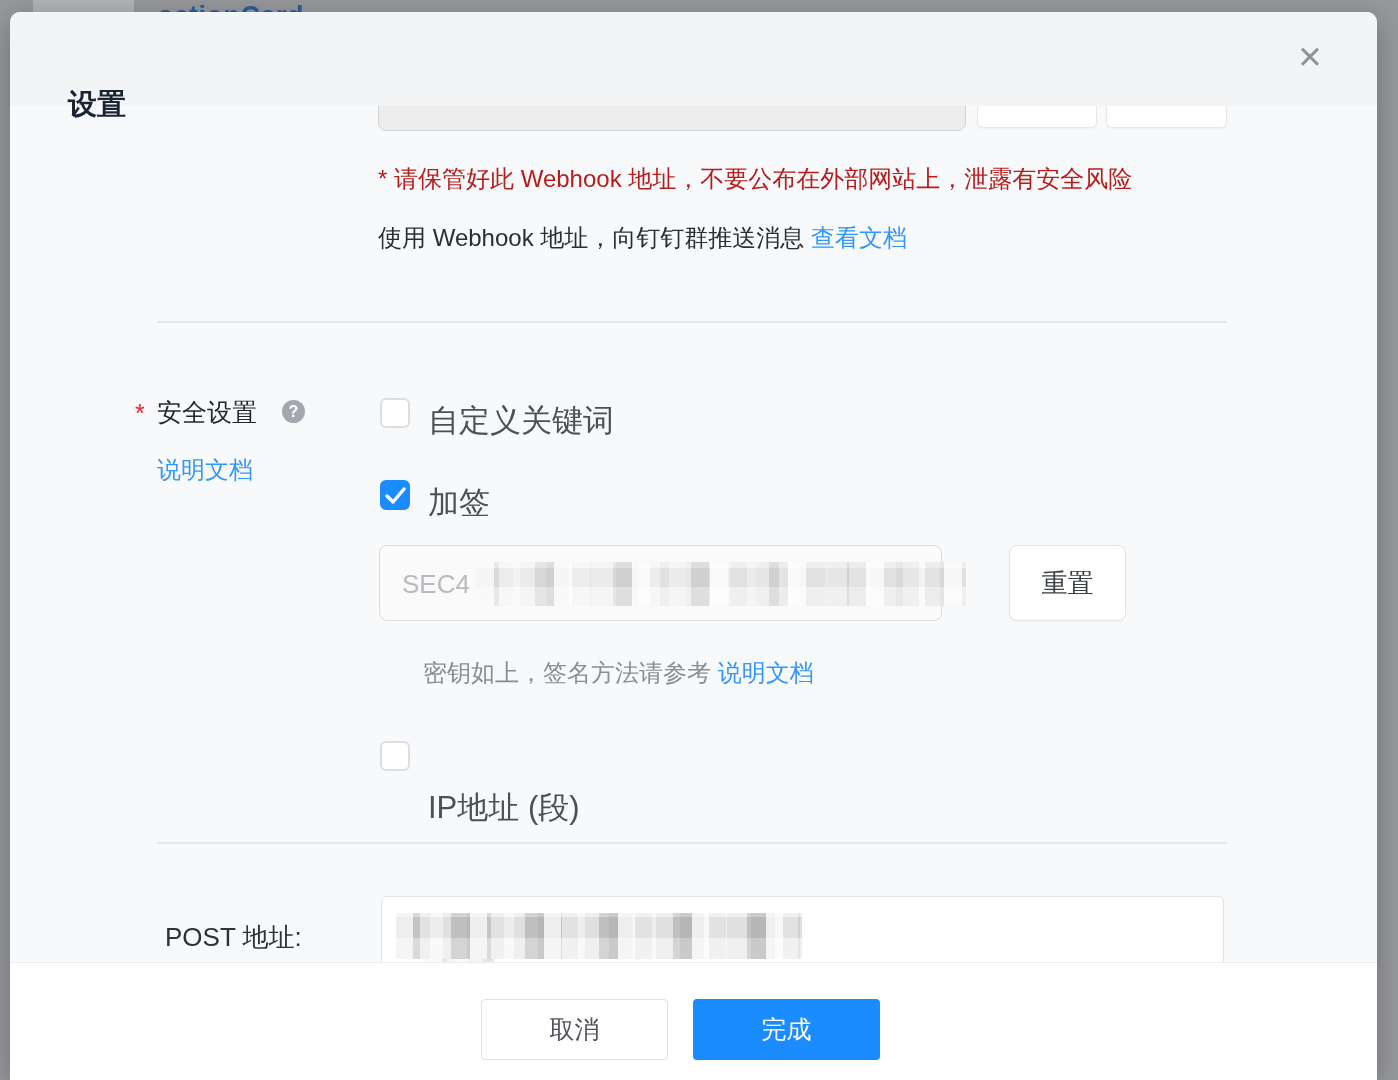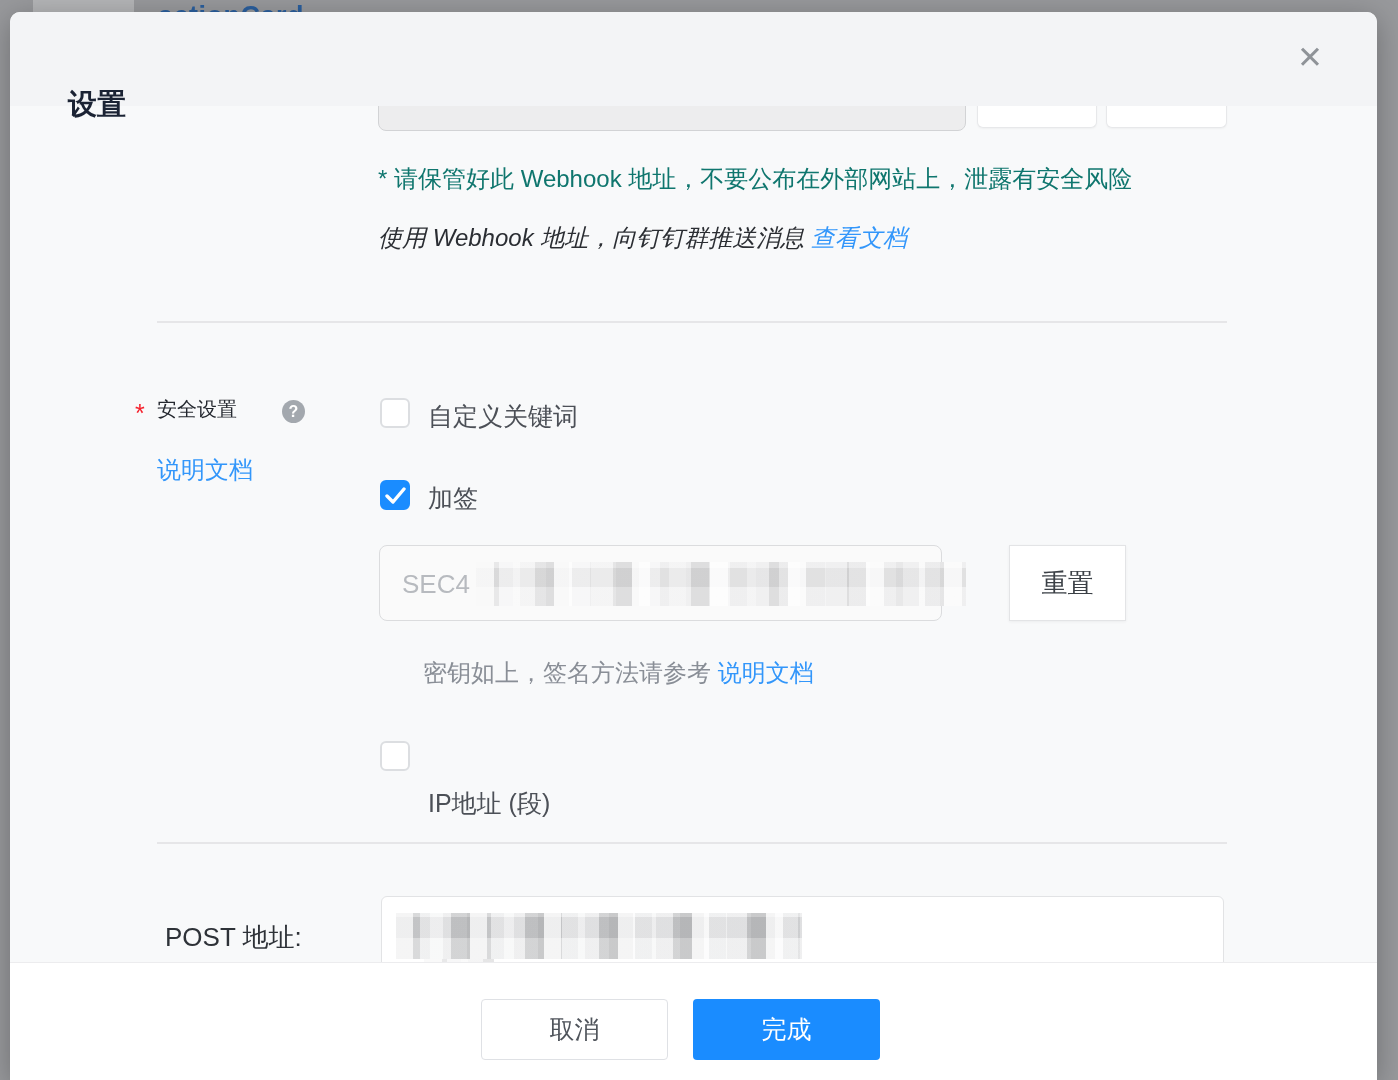--- a/index.html
+++ b/index.html
@@ -36,65 +36,65 @@
   }
   
   .partial-input {
     position:absolute; left:368px; top:-6px; width:588px; height:31px;
     background:#ededee; border:1px solid #d2d3d5; border-radius:0 0 8px 8px;
   }
   .partial-btn { position:absolute; top:-6px; height:28px; background:#ffffff; border:1px solid #e7e8ea; border-top:none; border-radius:0 0 6px 6px; box-shadow:0 1px 2px rgba(0,0,0,0.04); }
   .partial-btn.b1 { left:967px; width:120px; }
   .partial-btn.b2 { left:1096px; width:121px; }
 
-  .warning-text { position:absolute; left:368px; top:58px; font-size:24px; color:#0f766e; line-height:30px; }
-  .usage-text { position:absolute; left:368px; top:117px; font-size:24px; color:#2b2e33; line-height:30px;font-style:italic; }
+  .warning-text { position:absolute; left:368px; top:58px; font-size:24px; color:#b91c1c; line-height:30px; }
+  .usage-text { position:absolute; left:368px; top:117px; font-size:24px; color:#2b2e33; line-height:30px; }
   .link { color:#3296fa; cursor:pointer; text-decoration:none; }
 
   .divider { position:absolute; left:147px; width:1070px; height:2px; background:#e6e6e8; }
   .divider1 { top:215px; }
   .divider2 { top:736px; }
 
   .required-mark { position:absolute; left:125px; top:293px; font-size:25px; color:#f5222d; }
-  .security-label { position:absolute; left:147px; top:290px; font-size:20px; color:#23272e; }
+  .security-label { position:absolute; left:147px; top:290px; font-size:25px; color:#23272e; }
   .help-icon {
     position:absolute; left:272px; top:294px; width:23px; height:23px; border-radius:50%;
     background:#a3a8ae; color:#ffffff; font-size:16px; font-weight:700; text-align:center; line-height:23px;
     cursor:pointer;
   }
   .security-doc-link { position:absolute; left:147px; top:348px; font-size:24px; }
 
   .checkbox {
     position:absolute; left:370px; width:30px; height:30px; background:#ffffff;
     border:2px solid #dcdee1; border-radius:6px; cursor:pointer;
   }
   .checkbox svg { display:none; position:absolute; left:3px; top:4px; }
   .checkbox.checked { background:#1a8cff; border-color:#1a8cff; }
   .checkbox.checked svg { display:block; }
-  .cb-label { position:absolute; left:418px; font-size:25px; color:#4c5057; cursor:pointer; }
+  .cb-label { position:absolute; left:418px; font-size:31px; color:#4c5057; cursor:pointer; }
   .cb1 { top:292px; } .cb1-label { top:294px; }
   .cb2 { top:374px; } .cb2-label { top:376px; }
   .cb3 { top:635px; } .cb3-label { top:637px;margin-top:44px; }
 
   .secret-input {
     position:absolute; left:369px; top:439px; width:563px; height:76px;
     background:#fafafa; border:1px solid #dbdcde; border-radius:8px;
   }
   .secret-prefix { position:absolute; left:22px; top:23px; font-size:26px; color:#b7babf; }
   .pixels {
     background-color:#ededee;
     background-image:
       repeating-linear-gradient(90deg, rgba(255,255,255,0.75) 0 18px, rgba(0,0,0,0) 18px 37px, rgba(255,255,255,0.35) 37px 59px, rgba(0,0,0,0.045) 59px 78px),
       repeating-linear-gradient(90deg, rgba(0,0,0,0.05) 0 23px, rgba(255,255,255,0.3) 23px 44px, rgba(0,0,0,0.02) 44px 70px),
       repeating-linear-gradient(0deg, rgba(255,255,255,0.4) 0 19px, rgba(0,0,0,0.035) 19px 38px);
   }
   .secret-pixels { position:absolute; left:96px; top:16px; width:490px; height:44px; }
   .reset-btn {
     position:absolute; left:999px; top:439px; width:117px; height:76px;
-    background:#ffffff; border:1px solid #e3e4e6; border-radius:0;
+    background:#ffffff; border:1px solid #e3e4e6; border-radius:8px;
     font-size:26px; color:#3b4046; text-align:center; line-height:74px;
     box-shadow:0 1px 3px rgba(0,0,0,0.05); cursor:pointer;
   }
   .secret-hint { position:absolute; left:369px; top:552px; font-size:24px; color:#898e96; line-height:30px;margin-left:44px; }
 
   .post-label { position:absolute; left:147px; top:814px; font-size:26px; color:#2e3238;margin-left:8px; }
   .post-input {
     position:absolute; left:371px; top:790px; width:843px; height:110px;
     background:#ffffff; border:1px solid #e2e3e5; border-radius:6px;
   }

